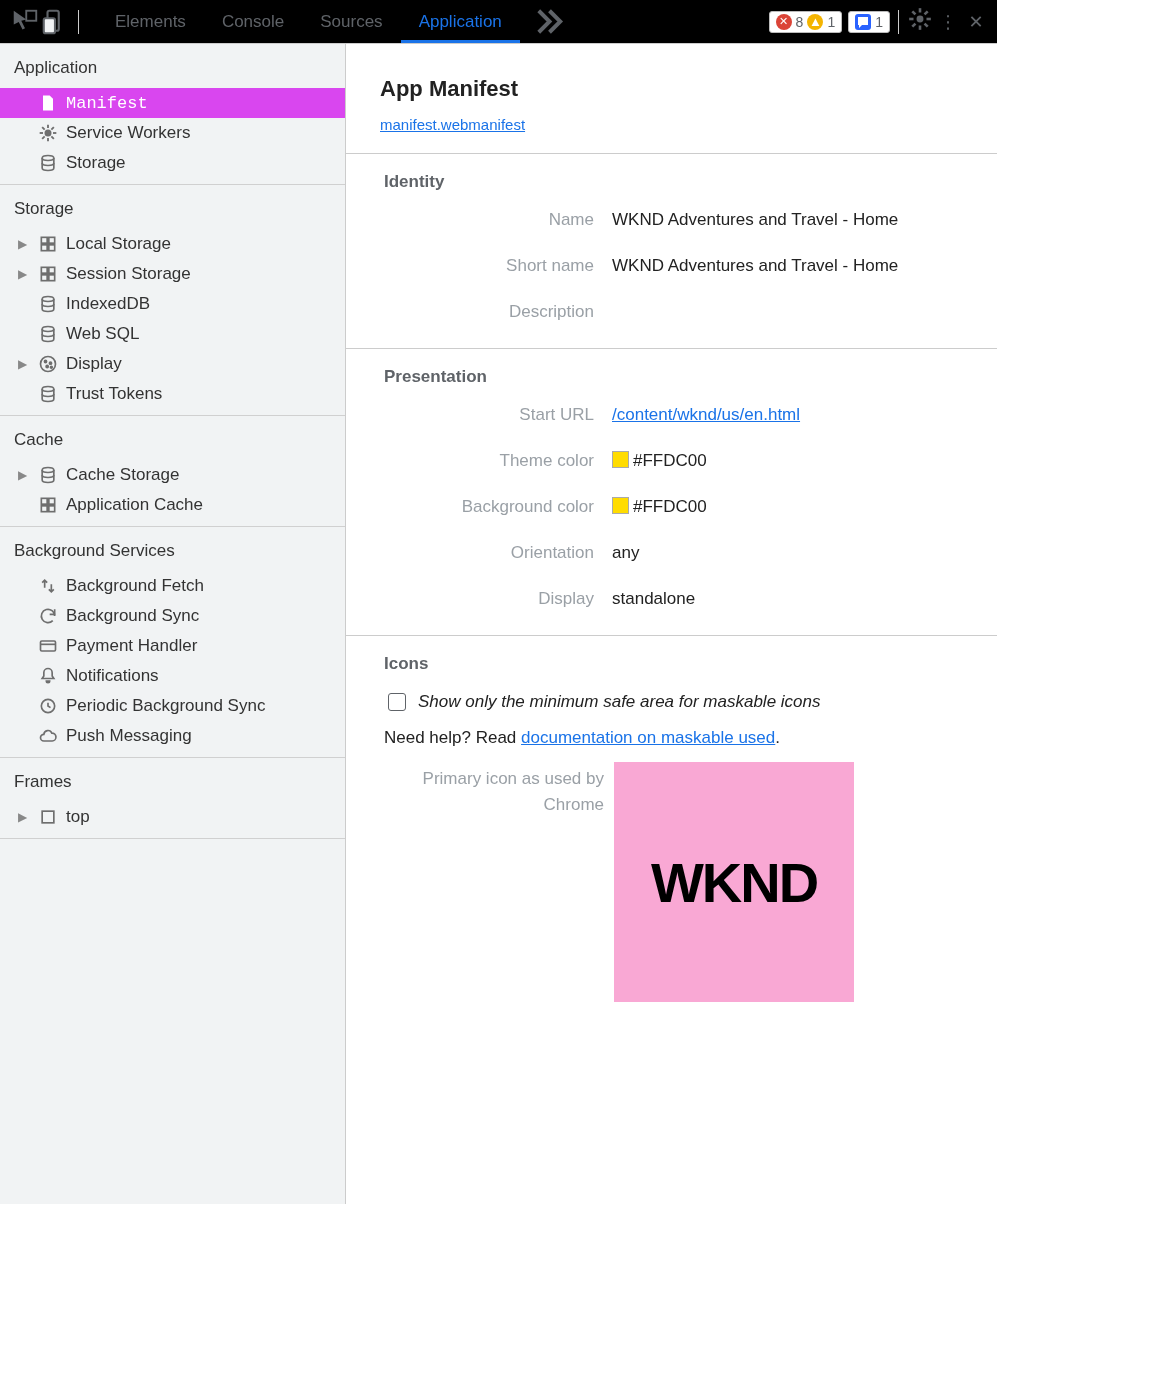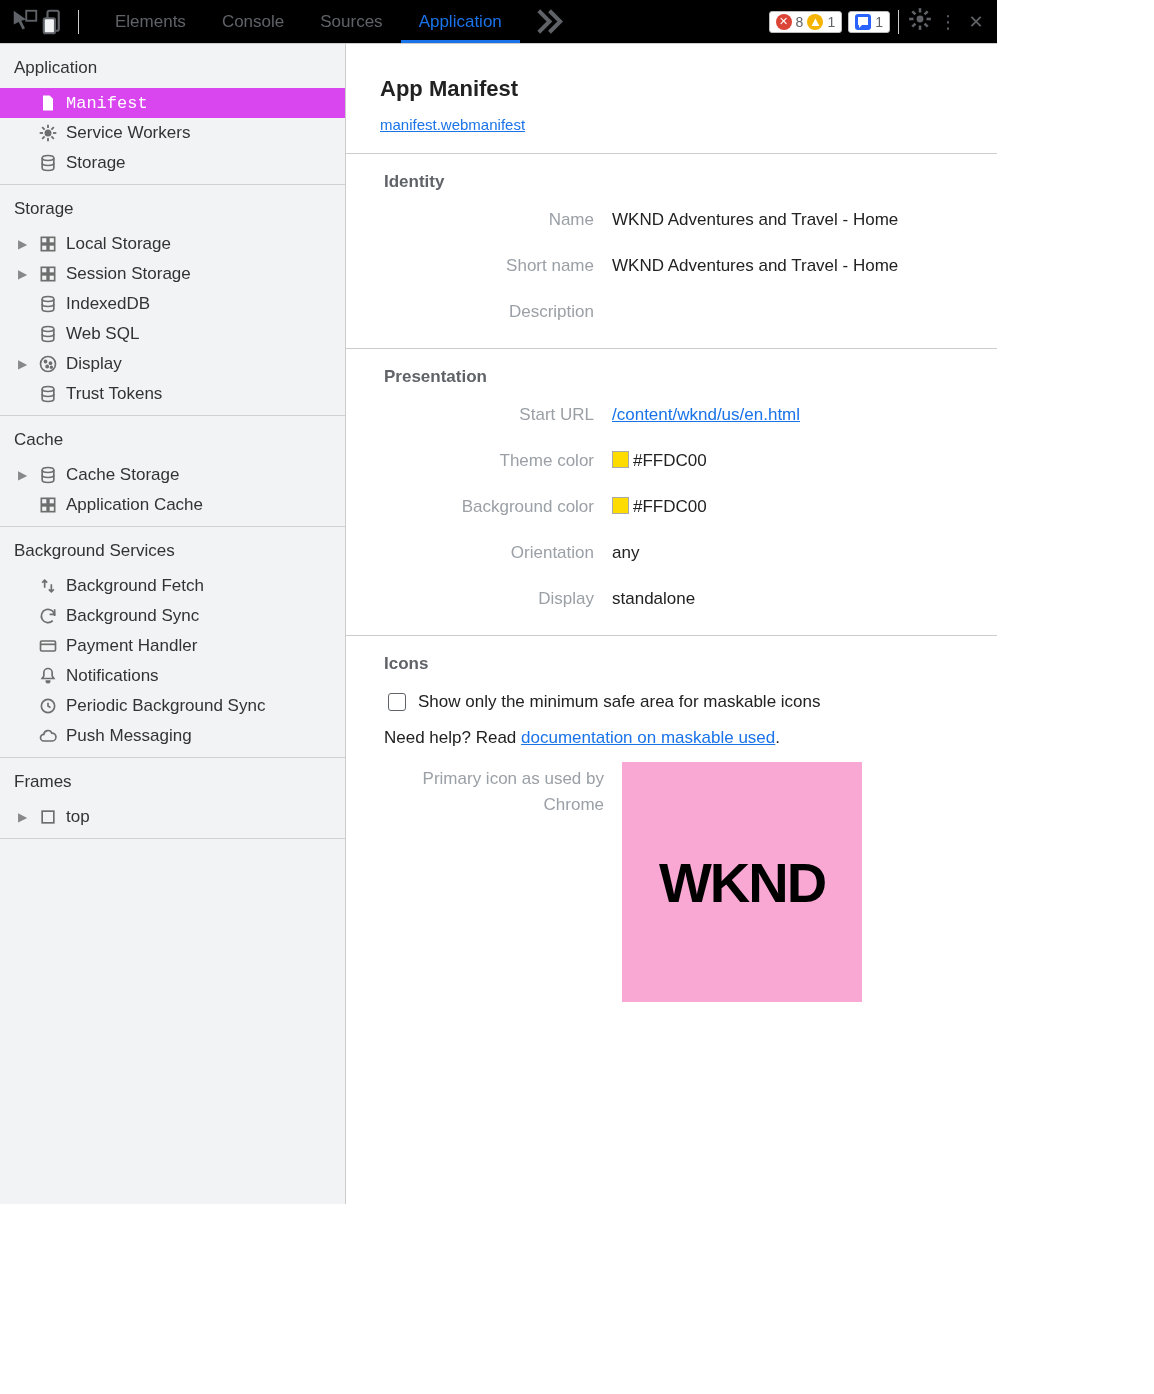--- a/index.html
+++ b/index.html
@@ -128,24 +128,24 @@
 a.link { color: #1a73e8; text-decoration: underline; cursor: pointer; }
 .section-divider { border-top: 1px solid #ccc; margin: 20px -22px 18px -34px; }
 .section-title { font-weight: 700; color: #5f6368; font-size: 17px; margin-bottom: 18px; padding-left: 4px;}
 .kv-row { display: flex; margin-bottom: 26px; align-items: flex-start; }
 .kv-label { width: 232px; text-align: right; color: #9aa0a6; font-size: 17px; padding-right: 18px; }
 .kv-val { flex: 1; font-size: 17px; color: #222; }
 .color-swatch {
   display: inline-block; width: 17px; height: 17px;
   border: 1px solid #aaa; vertical-align: text-top; margin-right: 4px;
 }
-.checkbox-row { display: flex; align-items: center; gap: 12px; margin: 10px 0 16px 8px; font-size: 17px;}
+.checkbox-row { display: flex; align-items: center; gap: 12px; margin: 10px 0 16px 8px; font-size: 17px; font-style: italic;}
 .fake-checkbox { width: 18px; height: 18px; border: 1.5px solid #5f6368; border-radius: 3px; }
 .help-row { font-size: 17px; margin: 0 0 14px 4px; }
-.icon-row { display: flex; gap: 18px; align-items: flex-start; margin-top: 8px;}
+.icon-row { display: flex; gap: 10px; align-items: flex-start; margin-top: 8px;}
 .icon-caption { width: 224px; text-align: right; color: #9aa0a6; font-size: 17px; line-height: 1.5; padding-top: 4px;}
 .logo-tile {
   width: 240px; height: 240px; background: #FFDC00;
   display: flex; align-items: center; justify-content: center;
   font-family: Arial, sans-serif; font-weight: 900;
   font-size: 56px; letter-spacing: -2px; color: #000;
 }
 
 
 svg { width: 100%; height: 100%; }

